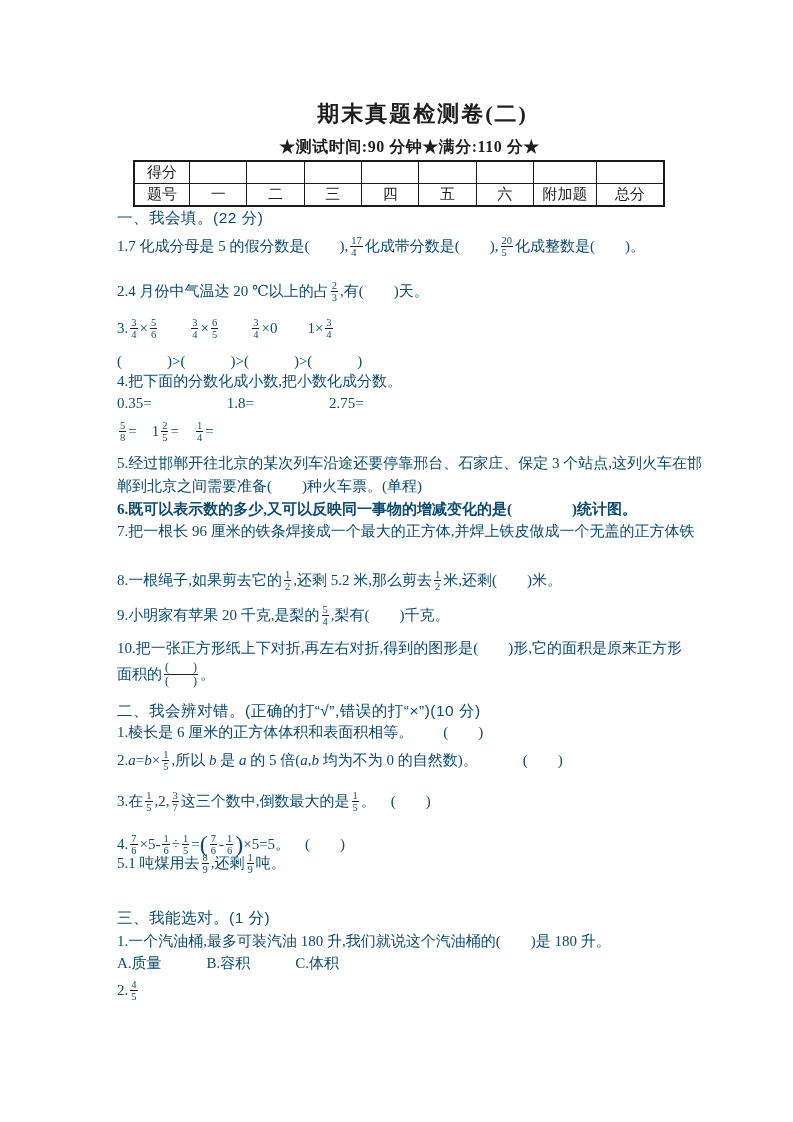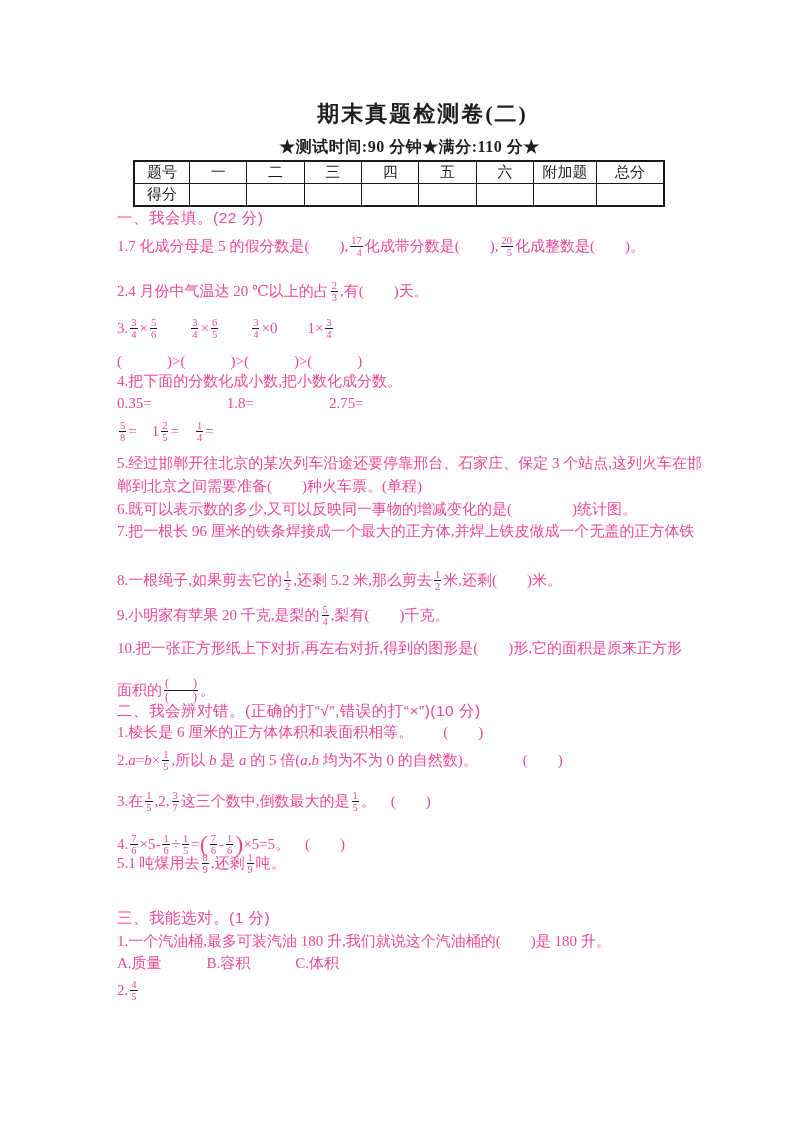--- a/index.html
+++ b/index.html
@@ -27,53 +27,53 @@
   .score-table td{
     border:1px solid #1a1a1a;height:21px;text-align:center;padding:0;
     font-family:"Liberation Serif","DejaVu Serif",serif;
   }
   .score-table td:first-child{width:54px;}
   .score-table td:nth-child(8){width:62px;}
   .score-table td:nth-child(9){width:66px;}
 
   .line{
     position:absolute;left:117px;white-space:nowrap;
-    font-size:15px;line-height:20px;color:#ec4899;
+    font-size:15px;line-height:20px;color:#0c4a6e;
   }
   .line.has-frac{line-height:31px;}
   .line i{font-style:italic;}
   .frac{
-    display:inline-block;vertical-align:middle;text-align:right;
+    display:inline-block;vertical-align:middle;text-align:left;
     line-height:1.05;margin:0 2px;position:relative;top:-1px;
   }
   .frac .fn,.frac .fd{display:block;font-size:10.5px;padding:0 1px;}
   .frac .fd{border-top:1px solid #1e1e1e;}
   .bp{font-size:24px;vertical-align:middle;line-height:1;position:relative;top:-2px;}
 
   
   [data-name^="section-"]{font-family:"Liberation Sans","DejaVu Sans",sans-serif;font-size:15.5px;letter-spacing:.5px;}
 
   
   [data-name="section-1-heading"]{top:208px;}
   [data-name="s1-q1"]{top:231px;}
   [data-name="s1-q2"]{top:276px;}
   [data-name="s1-q3-expressions"]{top:313px;}
   [data-name="s1-q3-answer"]{top:351px;}
   [data-name="s1-q4"]{top:371px;}
   [data-name="s1-q4-row1"]{top:393px;}
   [data-name="s1-q4-row2"]{top:416px;}
   [data-name="s1-q5-line1"]{top:453px;}
   [data-name="s1-q5-line2"]{top:476px;}
-  [data-name="s1-q6"]{top:499px;}
+  [data-name="s1-q6"]{top:499px;font-weight:bold;}
   [data-name="s1-q7-line1"]{top:521px;font-family:Liberation Serif, serif;}
   [data-name="s1-q7-line2"]{top:544px;}
   [data-name="s1-q8"]{top:565px;}
   [data-name="s1-q9"]{top:600px;}
   [data-name="s1-q10-line1"]{top:638px;}
-  [data-name="s1-q10-line2"]{top:659px;margin-top:16px;}
+  [data-name="s1-q10-line2"]{top:659px;}
   [data-name="s1-q10-line2"] .frac .fn,
   [data-name="s1-q10-line2"] .frac .fd{font-size:12px;}
   [data-name="section-2-heading"]{top:701px;}
   [data-name="s2-q1"]{top:722px;}
   [data-name="s2-q2"]{top:745px;}
   [data-name="s2-q3"]{top:786px;}
   [data-name="s2-q4"]{top:829px;}
   [data-name="s2-q5"]{top:848px;}
   [data-name="section-3-heading"]{top:908px;}
   [data-name="s3-q1"]{top:931px;}
@@ -86,41 +86,41 @@
 <div class="page" data-name="exam-page">
 
   <div class="title" data-name="page-title">期末真题检测卷(二)</div>
 
   <div class="subtitle-wrap" data-name="subtitle-row">
     <span class="subtitle" data-name="exam-subtitle">★测试时间:90 分钟★满分:110 分★</span>
   </div>
 
   <table class="score-table" data-name="score-table">
     <tbody>
+      <tr data-name="score-table-score-row">
+          <td data-name="score-row-label">得分</td>
+          <td data-name="score-cell-empty"></td>
+          <td data-name="score-cell-empty"></td>
+          <td data-name="score-cell-empty"></td>
+          <td data-name="score-cell-empty"></td>
+          <td data-name="score-cell-empty"></td>
+          <td data-name="score-cell-empty"></td>
+          <td data-name="score-cell-empty"></td>
+          <td data-name="score-cell-empty"></td>
+        </tr>
       <tr data-name="score-table-header-row">
           <td data-name="score-table-header-cell-1">题号</td>
           <td data-name="score-table-header-cell-2">一</td>
           <td data-name="score-table-header-cell-3">二</td>
           <td data-name="score-table-header-cell-4">三</td>
           <td data-name="score-table-header-cell-5">四</td>
           <td data-name="score-table-header-cell-6">五</td>
           <td data-name="score-table-header-cell-7">六</td>
           <td data-name="score-table-header-cell-8">附加题</td>
           <td data-name="score-table-header-cell-9">总分</td>
-        </tr>
-      <tr data-name="score-table-score-row">
-          <td data-name="score-row-label">得分</td>
-          <td data-name="score-cell-empty"></td>
-          <td data-name="score-cell-empty"></td>
-          <td data-name="score-cell-empty"></td>
-          <td data-name="score-cell-empty"></td>
-          <td data-name="score-cell-empty"></td>
-          <td data-name="score-cell-empty"></td>
-          <td data-name="score-cell-empty"></td>
-          <td data-name="score-cell-empty"></td>
         </tr>
     </tbody>
   </table>
 
 <div class="line" data-name="section-1-heading"><span data-name="text-run">一、我会填。(22 分)</span></div>
     <div class="line has-frac" data-name="s1-q1"><span data-name="text-run">1.7 化成分母是 5 的假分数是(　　),</span><span class="frac" data-name="fraction"><span class="fn" data-name="fraction-numerator">17</span><span class="fd" data-name="fraction-denominator">4</span></span><span data-name="text-run">化成带分数是(　　),</span><span class="frac" data-name="fraction"><span class="fn" data-name="fraction-numerator">20</span><span class="fd" data-name="fraction-denominator">5</span></span><span data-name="text-run">化成整数是(　　)。</span></div>
     <div class="line has-frac" data-name="s1-q2"><span data-name="text-run">2.4 月份中气温达 20 ℃以上的占</span><span class="frac" data-name="fraction"><span class="fn" data-name="fraction-numerator">2</span><span class="fd" data-name="fraction-denominator">3</span></span><span data-name="text-run">,有(　　)天。</span></div>
     <div class="line has-frac" data-name="s1-q3-expressions"><span data-name="text-run">3.</span><span class="frac" data-name="fraction"><span class="fn" data-name="fraction-numerator">3</span><span class="fd" data-name="fraction-denominator">4</span></span><span data-name="text-run">×</span><span class="frac" data-name="fraction"><span class="fn" data-name="fraction-numerator">5</span><span class="fd" data-name="fraction-denominator">6</span></span><span data-name="text-run">　　</span><span class="frac" data-name="fraction"><span class="fn" data-name="fraction-numerator">3</span><span class="fd" data-name="fraction-denominator">4</span></span><span data-name="text-run">×</span><span class="frac" data-name="fraction"><span class="fn" data-name="fraction-numerator">6</span><span class="fd" data-name="fraction-denominator">5</span></span><span data-name="text-run">　　</span><span class="frac" data-name="fraction"><span class="fn" data-name="fraction-numerator">3</span><span class="fd" data-name="fraction-denominator">4</span></span><span data-name="text-run">×0　　1×</span><span class="frac" data-name="fraction"><span class="fn" data-name="fraction-numerator">3</span><span class="fd" data-name="fraction-denominator">4</span></span></div>
     <div class="line" data-name="s1-q3-answer"><span data-name="text-run">(　　　)&gt;(　　　)&gt;(　　　)&gt;(　　　)</span></div>
     <div class="line" data-name="s1-q4"><span data-name="text-run">4.把下面的分数化成小数,把小数化成分数。</span></div>

